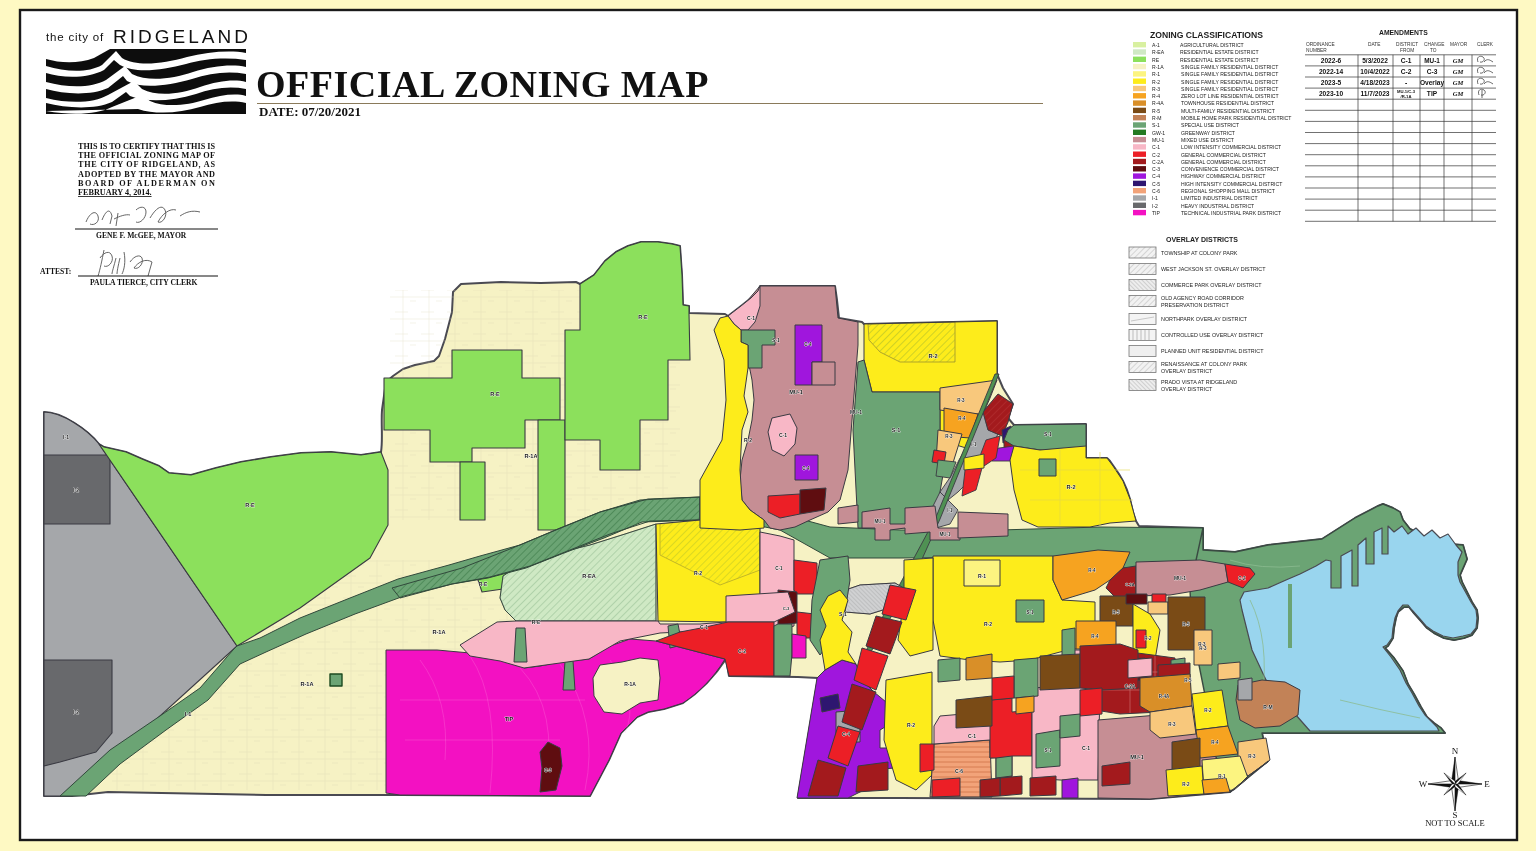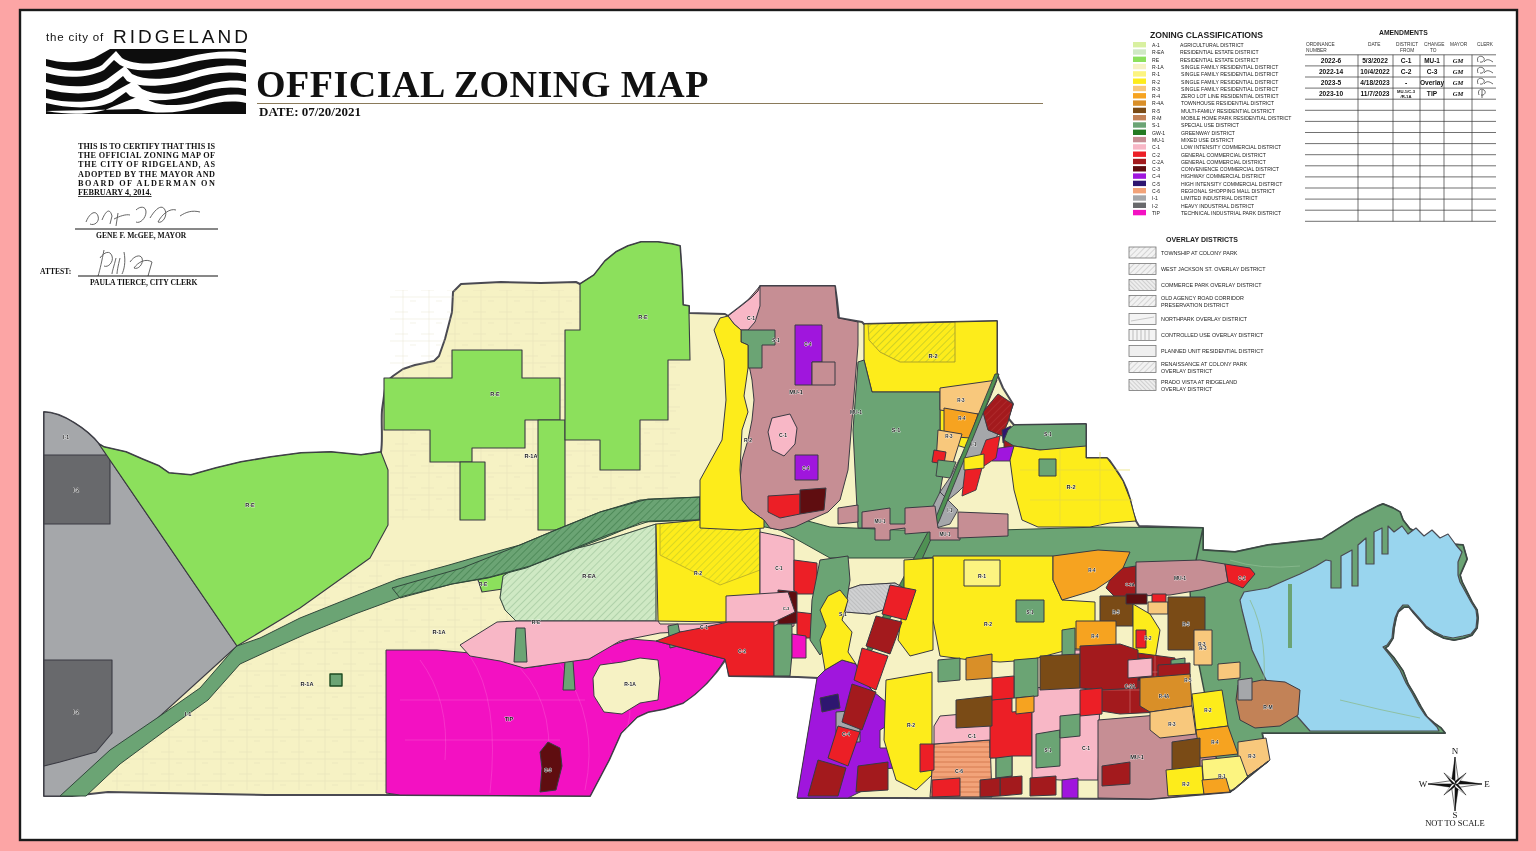--- a/index.html
+++ b/index.html
@@ -1,16 +1,16 @@
 <!DOCTYPE html>
 <html><head>
 <meta charset="utf-8">
 <style>
 html,body{margin:0;padding:0;background:#ffffff;}
-#page{position:relative;width:1536px;height:851px;background:#fca5a5;overflow:hidden;
+#page{position:relative;width:1536px;height:851px;background:#fef9c3;overflow:hidden;
 font-family:"Liberation Sans",sans-serif;text-align:center;}
 svg text{user-select:none;}
 </style>
 </head>
 <body>
 <div id="page">
 <svg width="1536" height="851" viewBox="0 0 1536 851" xmlns="http://www.w3.org/2000/svg">
 <defs>
 <pattern id="hgreen" width="6" height="6" patternUnits="userSpaceOnUse" patternTransform="rotate(45)">
 <rect width="6" height="6" fill="none"></rect>

